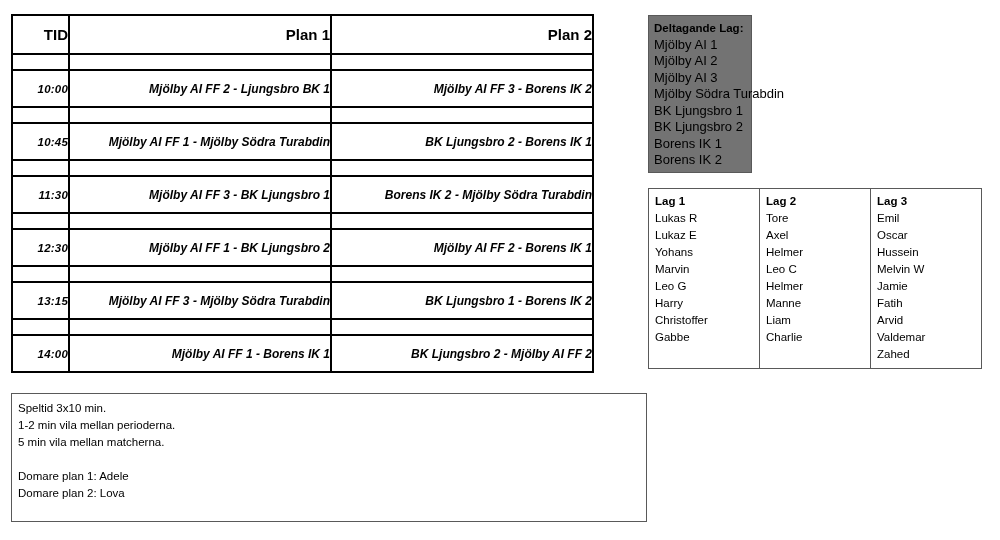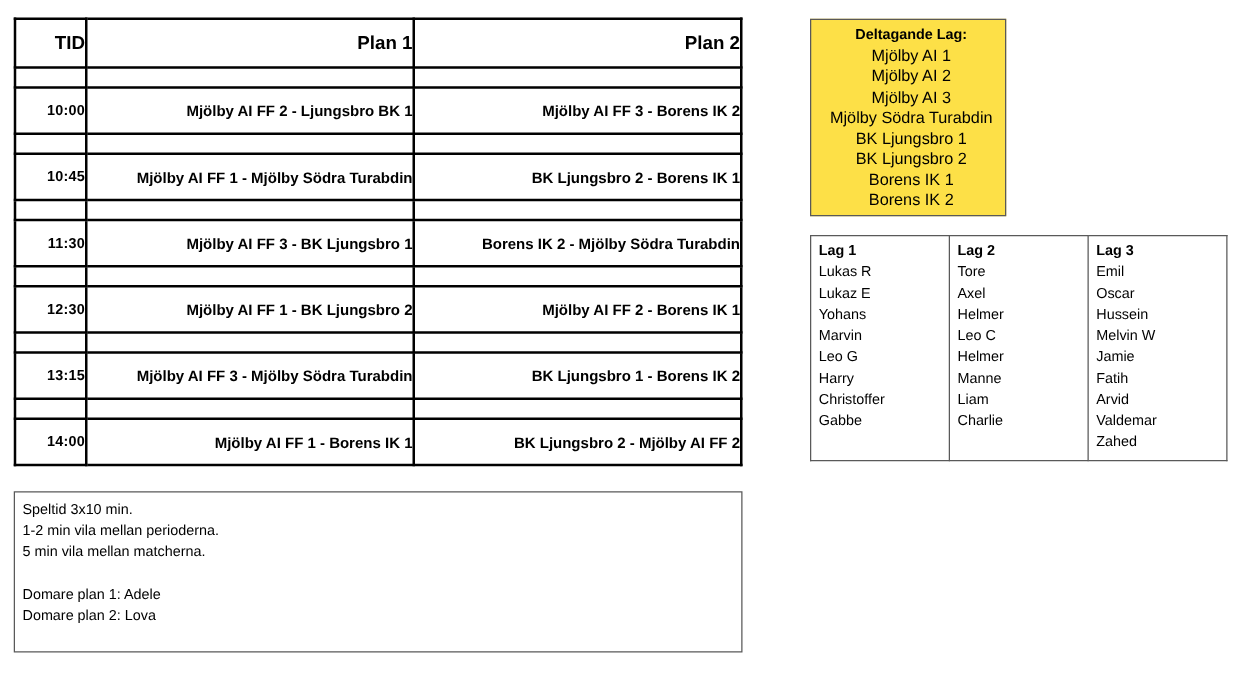--- a/index.html
+++ b/index.html
@@ -39,43 +39,42 @@
 
   .hdr-cell {
     height: 37px;
     font-size: 15px;
     font-weight: bold;
   }
   .hdr-cell.tid { font-size: 15px; }
 
   .spacer-row td { height: 14px; }
 
-  .match-row td { height: 35px; }
+  .match-row td { height: 35px; font-style: italic; }
   .cell-time {
     font-size: 11.5px;
     font-weight: bold;
     letter-spacing: 0.2px;
   }
   .cell-match {
     font-size: 12px;
     font-weight: bold;
   }
 
   
   #teams-box {
     position: absolute;
     left: 648px;
     top: 15px;
-    width: 157px;
+    width: 104px;
     height: 158px;
     border: 1.5px solid #595959;
     box-sizing: border-box;
-    background: #fde047;
+    background: #737373;
     padding: 4px 0 0 5px;
-    text-align: center;
   }
   #teams-box .teams-title {
     font-size: 11.5px;
     font-weight: bold;
     line-height: 16.5px;
     white-space: nowrap;
   }
   #teams-box .team-item {
     font-size: 13px;
     line-height: 16.5px;
@@ -109,21 +108,21 @@
     font-size: 11.5px;
     line-height: 17px;
     white-space: nowrap;
   }
 
   
   #notes-box {
     position: absolute;
     left: 11px;
     top: 393px;
-    width: 583px;
+    width: 636px;
     height: 129px;
     box-sizing: border-box;
     border: 1.5px solid #595959;
     background: #ffffff;
     padding: 6px 0 0 6px;
   }
   #notes-box .note-line {
     font-size: 11.5px;
     line-height: 17px;
     white-space: nowrap;

